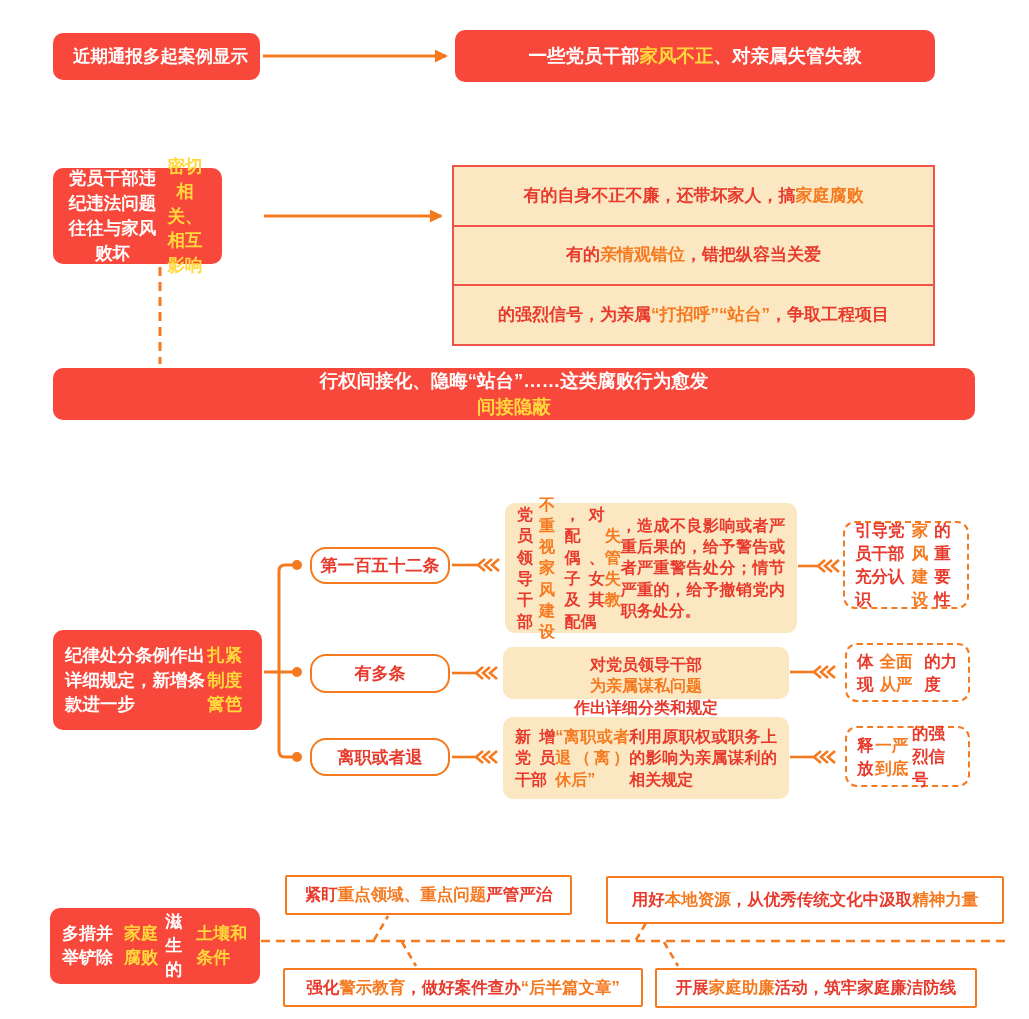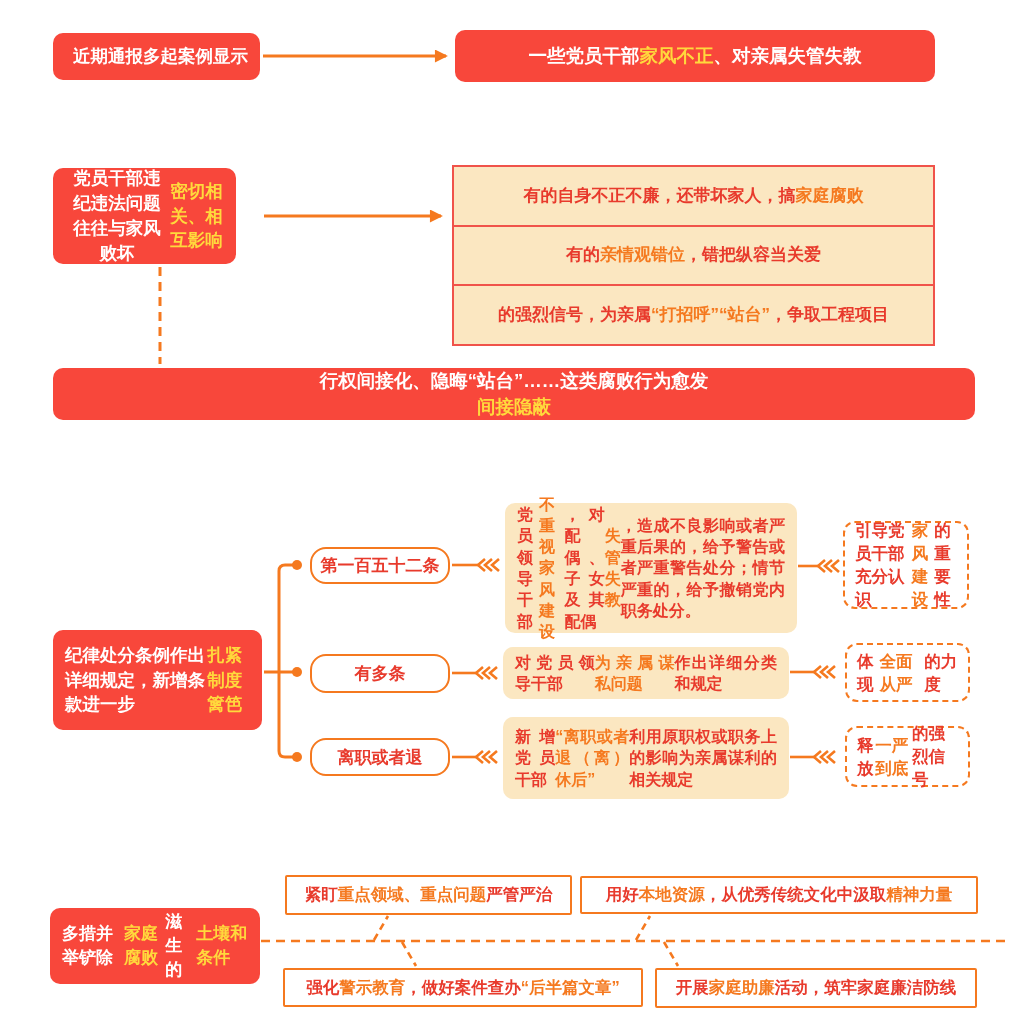--- a/index.html
+++ b/index.html
@@ -77,21 +77,21 @@
 
   <div class="box rbox" style="left:53px;top:33px;width:207px;height:47px;justify-content:flex-end;">
       <span>近期通报多起案例显示</span>
     </div>
   <div class="box rbox big" style="left:455px;top:30px;width:480px;height:52px;">
       <span>一些党员干部</span>
       <span class="hl-yellow">家风不正</span>
       <span>、对亲属失管失教</span>
     </div>
 
-  <div class="box rbox" style="left:53px;top:168px;width:183px;height:96px;text-align:center;">
+  <div class="box rbox" style="left:53px;top:168px;width:169px;height:96px;text-align:center;">
       <span>党员干部违纪违法问题往往与家风败坏</span>
       <span class="hl-yellow">密切相关、相互影响</span>
     </div>
   <div class="cream-panel" style="left:452px;top:125px;width:483px;height:181px;margin-top:40px;">
     <div class="cream-row">
         <span>有的自身不正不廉，还带坏家人，搞</span>
         <span class="hl-orange">家庭腐败</span>
       </div>
     <div class="cream-row">
         <span>有的</span>
@@ -126,21 +126,21 @@
     </div>
   <div class="effect-box" style="left:843px;top:521px;width:126px;height:88px;">
       <span>引导党员干部充分认识</span>
       <span class="hl-orange">家风建设</span>
       <span>的重要性</span>
     </div>
 
   <div class="label-box" style="left:310px;top:654px;width:140px;height:39px;">
       <span>有多条</span>
     </div>
-  <div class="cream-card" style="left:503px;top:647px;width:286px;height:52px;">
+  <div class="cream-card" style="left:503px;top:647px;width:286px;height:52px;flex-direction:column;">
       <span>对党员领导干部</span>
       <span class="hl-orange">为亲属谋私问题</span>
       <span>作出详细分类和规定</span>
     </div>
   <div class="effect-box" style="left:845px;top:643px;width:125px;height:59px;">
       <span>体现</span>
       <span class="hl-orange">全面从严</span>
       <span>的力度</span>
     </div>
 
@@ -162,21 +162,21 @@
       <span>多措并举铲除</span>
       <span class="hl-yellow">家庭腐败</span>
       <span>滋生的</span>
       <span class="hl-yellow">土壤和条件</span>
     </div>
   <div class="measure-box" style="left:285px;top:875px;width:287px;height:40px;">
       <span>紧盯</span>
       <span class="hl-orange">重点领域、重点问题</span>
       <span>严管严治</span>
     </div>
-  <div class="measure-box" style="left:580px;top:876px;width:398px;height:38px;">
+  <div class="measure-box" style="left:606px;top:876px;width:398px;height:48px;">
       <span>用好</span>
       <span class="hl-orange">本地资源</span>
       <span>，从优秀传统文化中汲取</span>
       <span class="hl-orange">精神力量</span>
     </div>
   <div class="measure-box" style="left:283px;top:968px;width:360px;height:39px;">
       <span>强化</span>
       <span class="hl-orange">警示教育</span>
       <span>，做好案件查办</span>
       <span class="hl-orange">“后半篇文章”</span>

